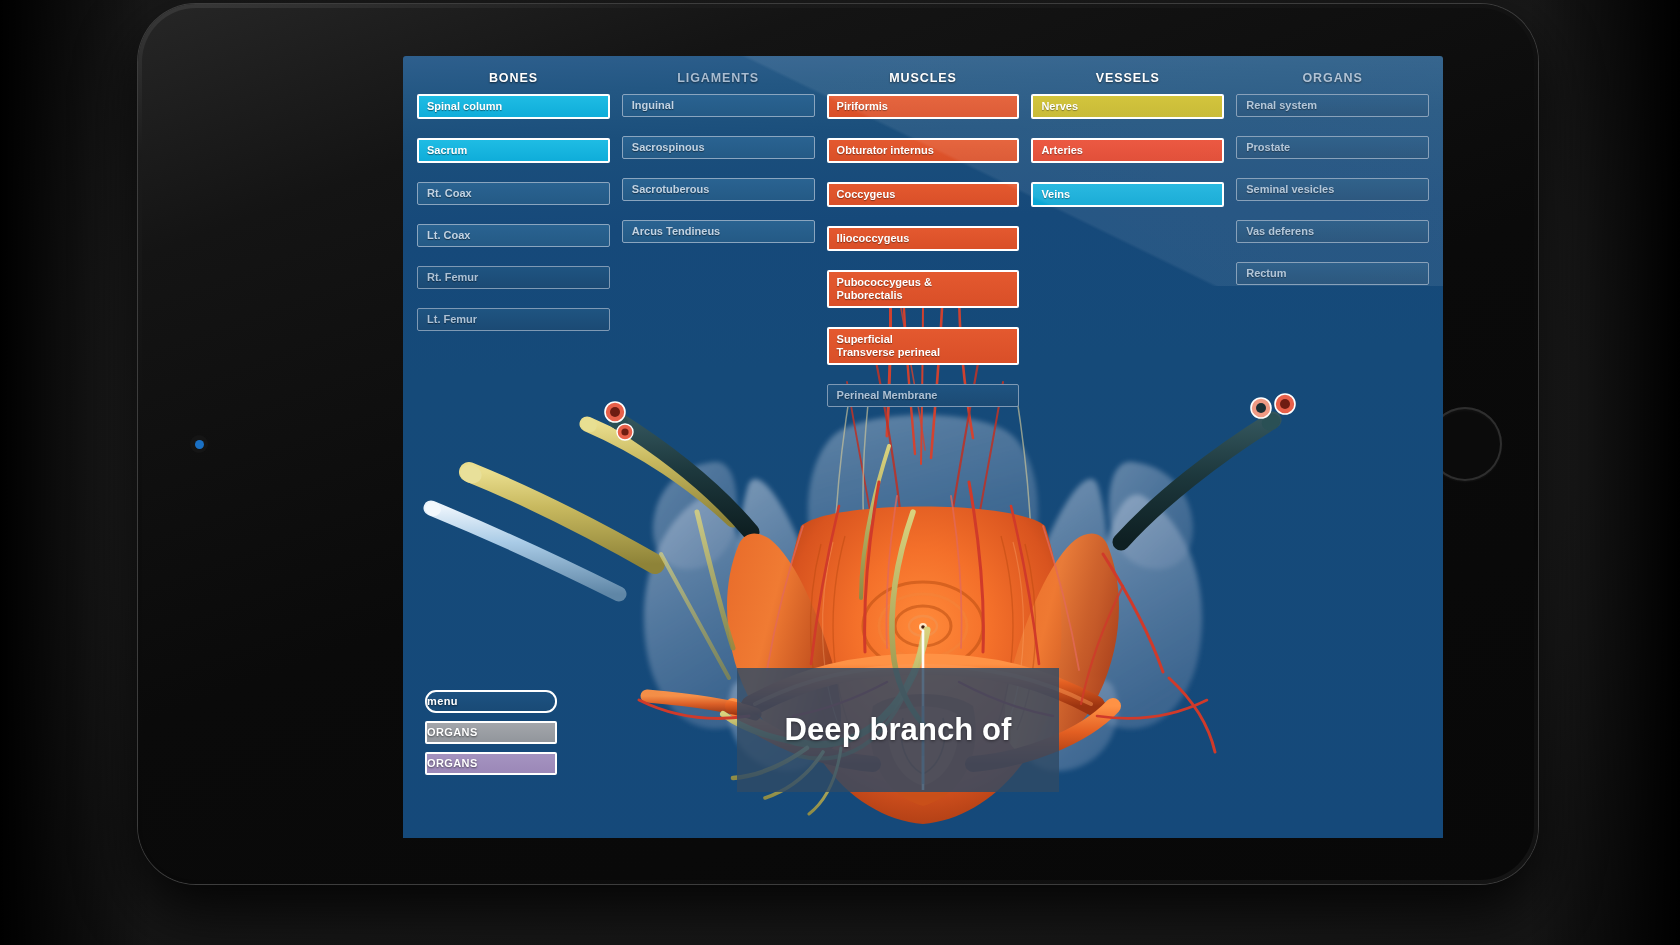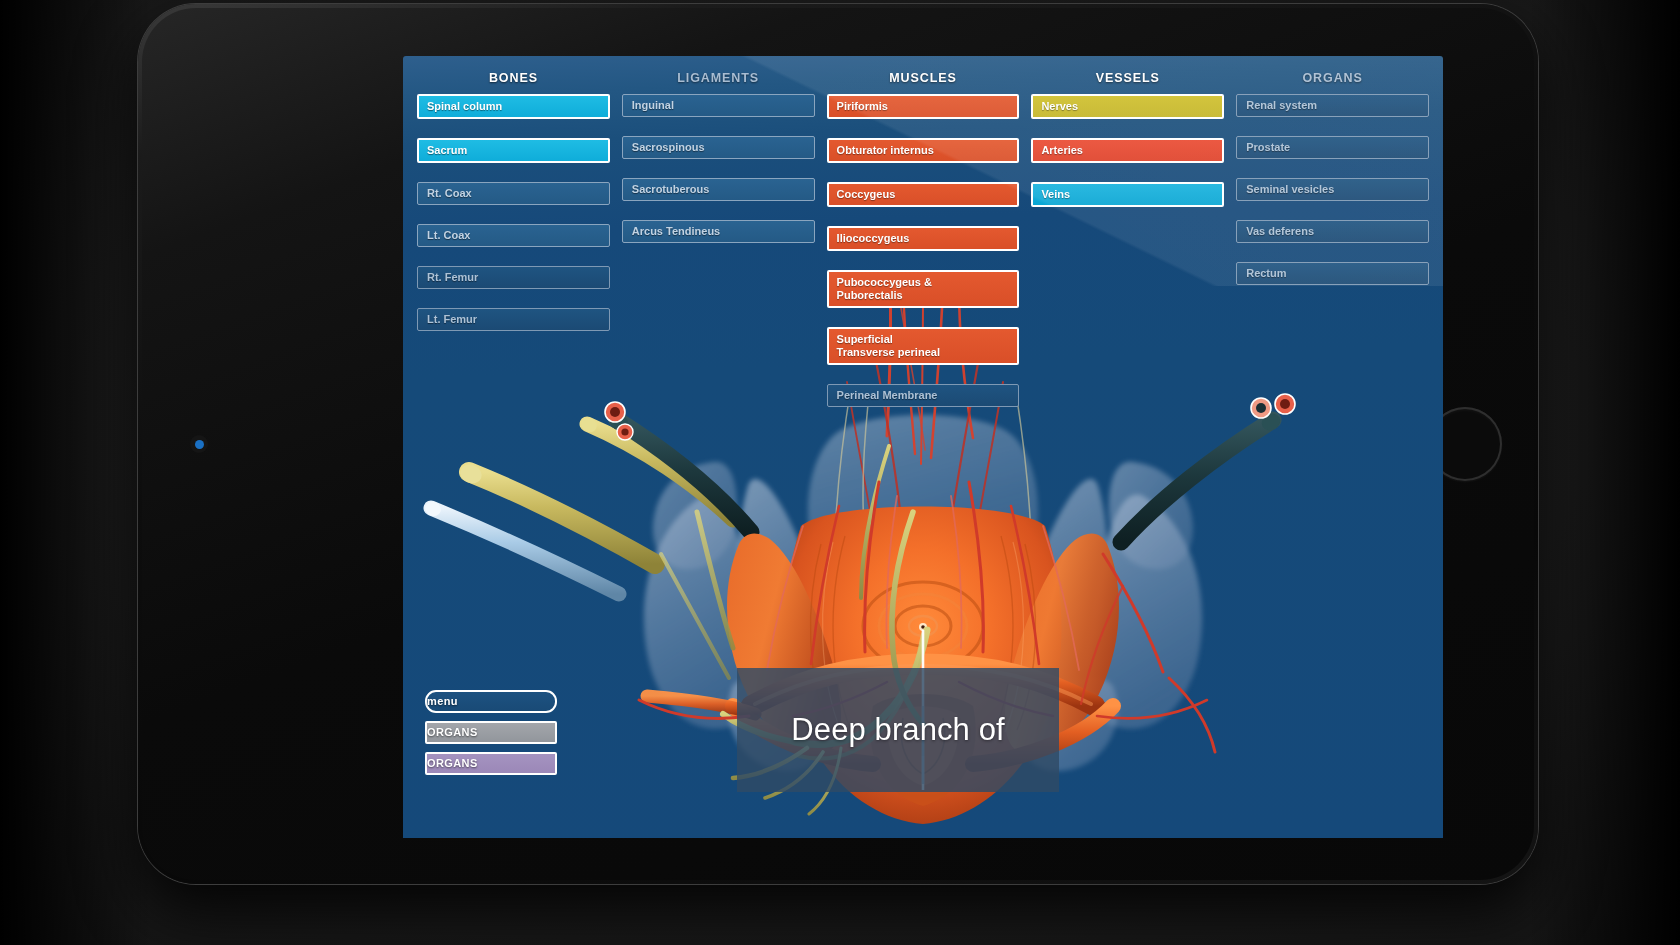--- a/index.html
+++ b/index.html
@@ -167,21 +167,21 @@
   
   #caption{
     position:absolute; left:334px; bottom:46px; width:322px; height:124px;
     background:rgba(47,74,101,.82);
     z-index:35;
     display:flex; flex-direction:column; align-items:center; justify-content:center;
     color:#fff;
     font-size:31px; line-height:1.38;
     text-align:center;
     text-shadow:0 1px 3px rgba(0,0,0,.45);
-    font-weight:normal;
+    font-weight:bold;
     letter-spacing:.1px;
   }
 </style>
 </head>
 <body>
 
 <div id="backdrop"></div>
 
 <div id="tablet">
   <div id="tablet-inner"></div>

